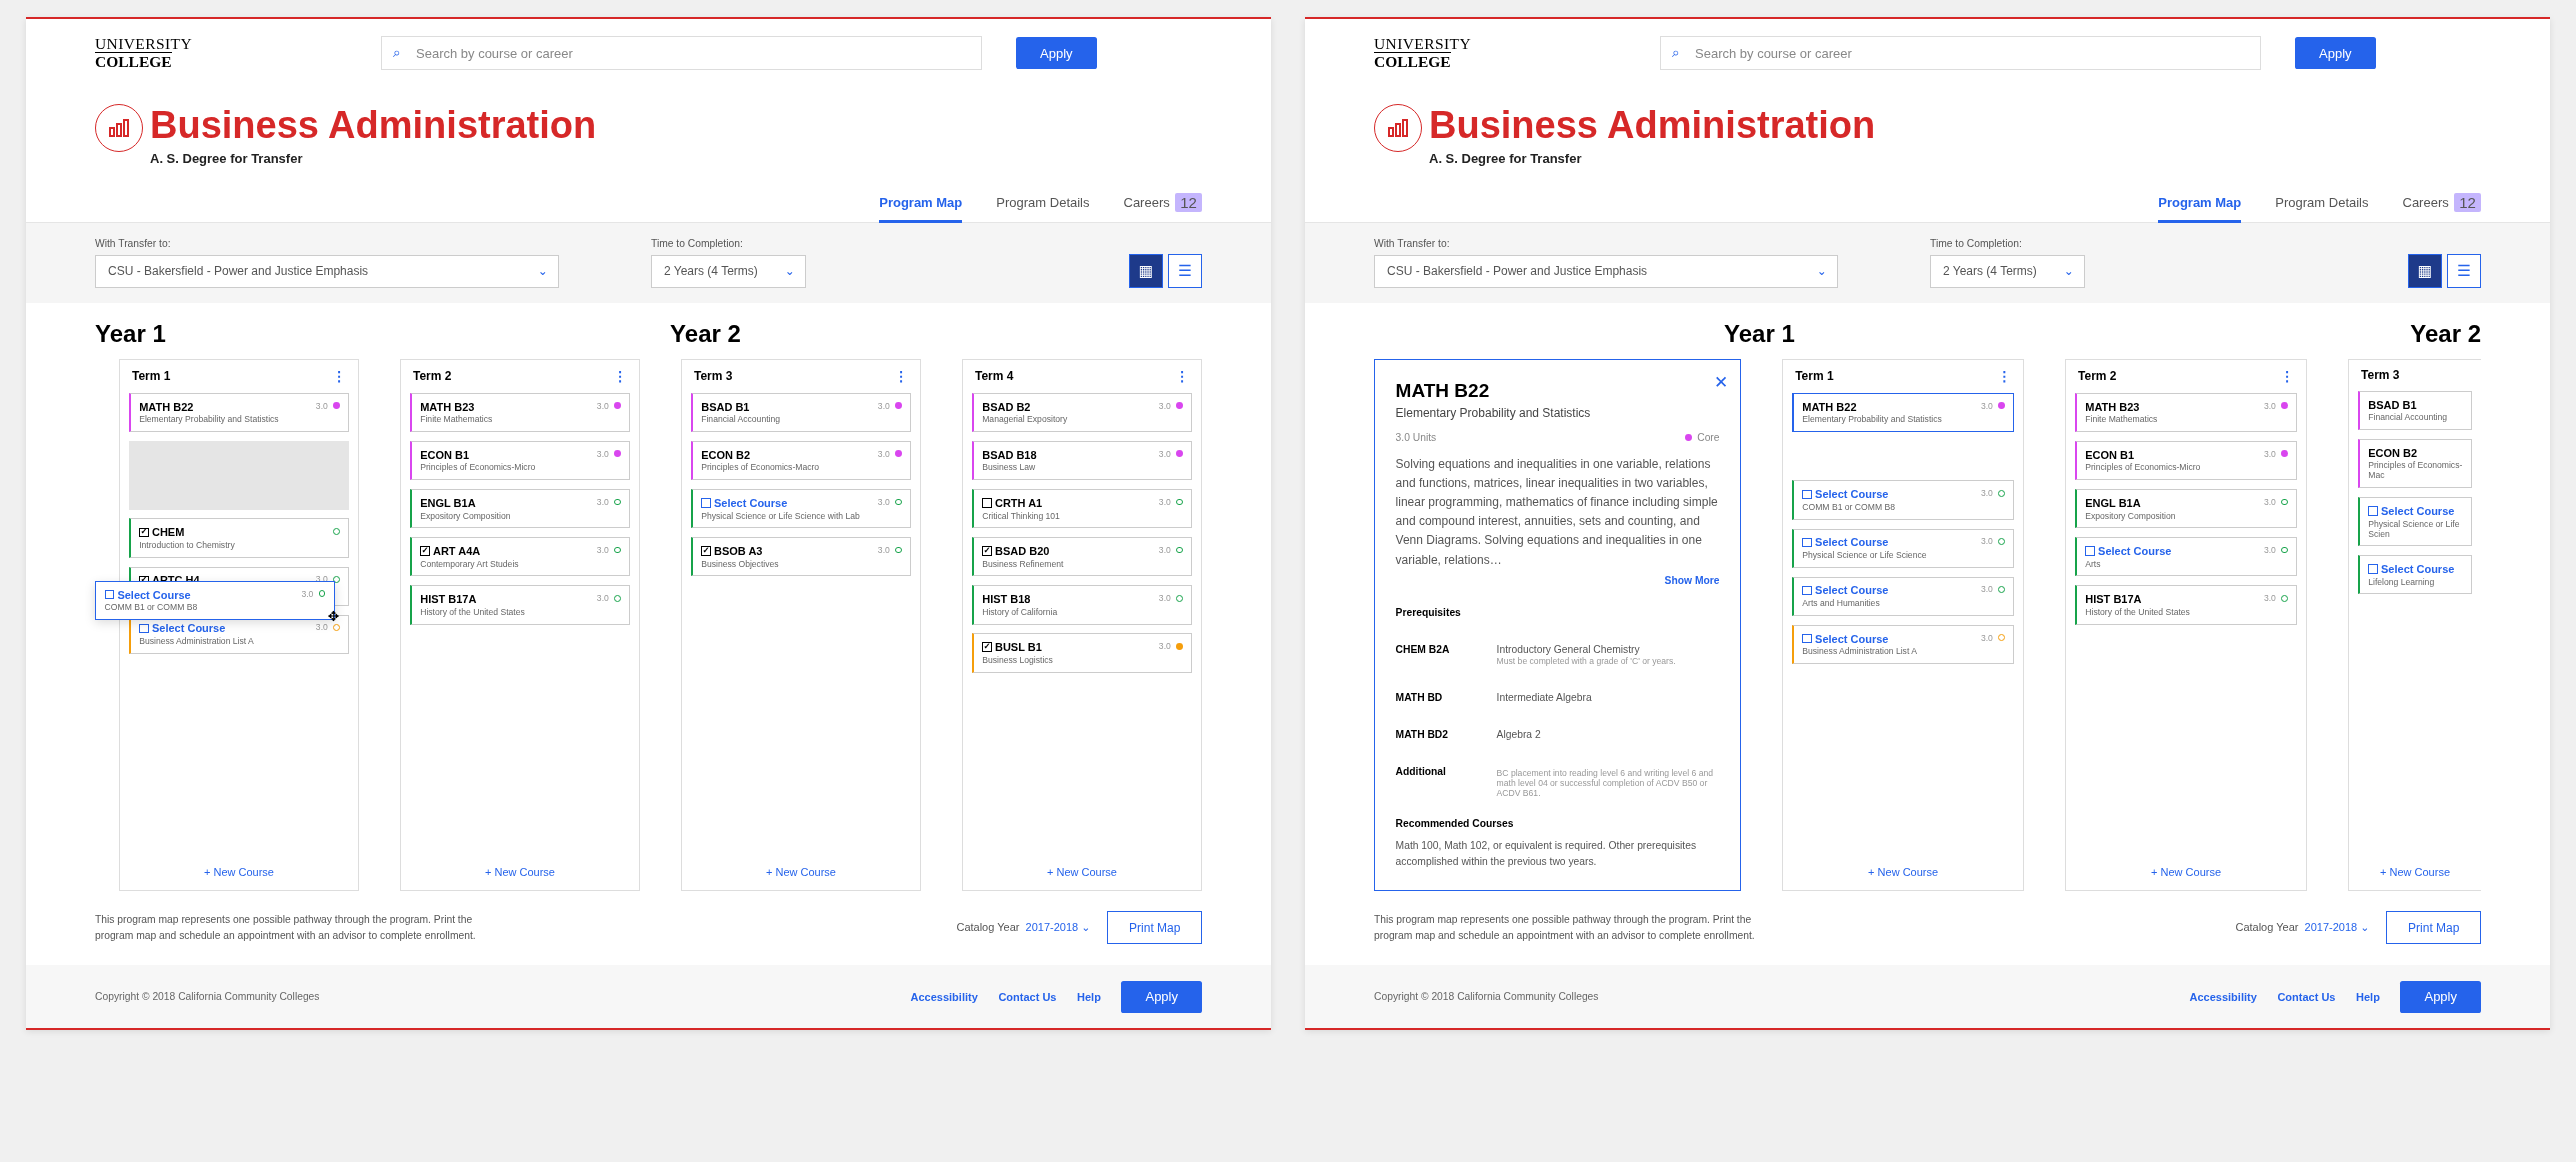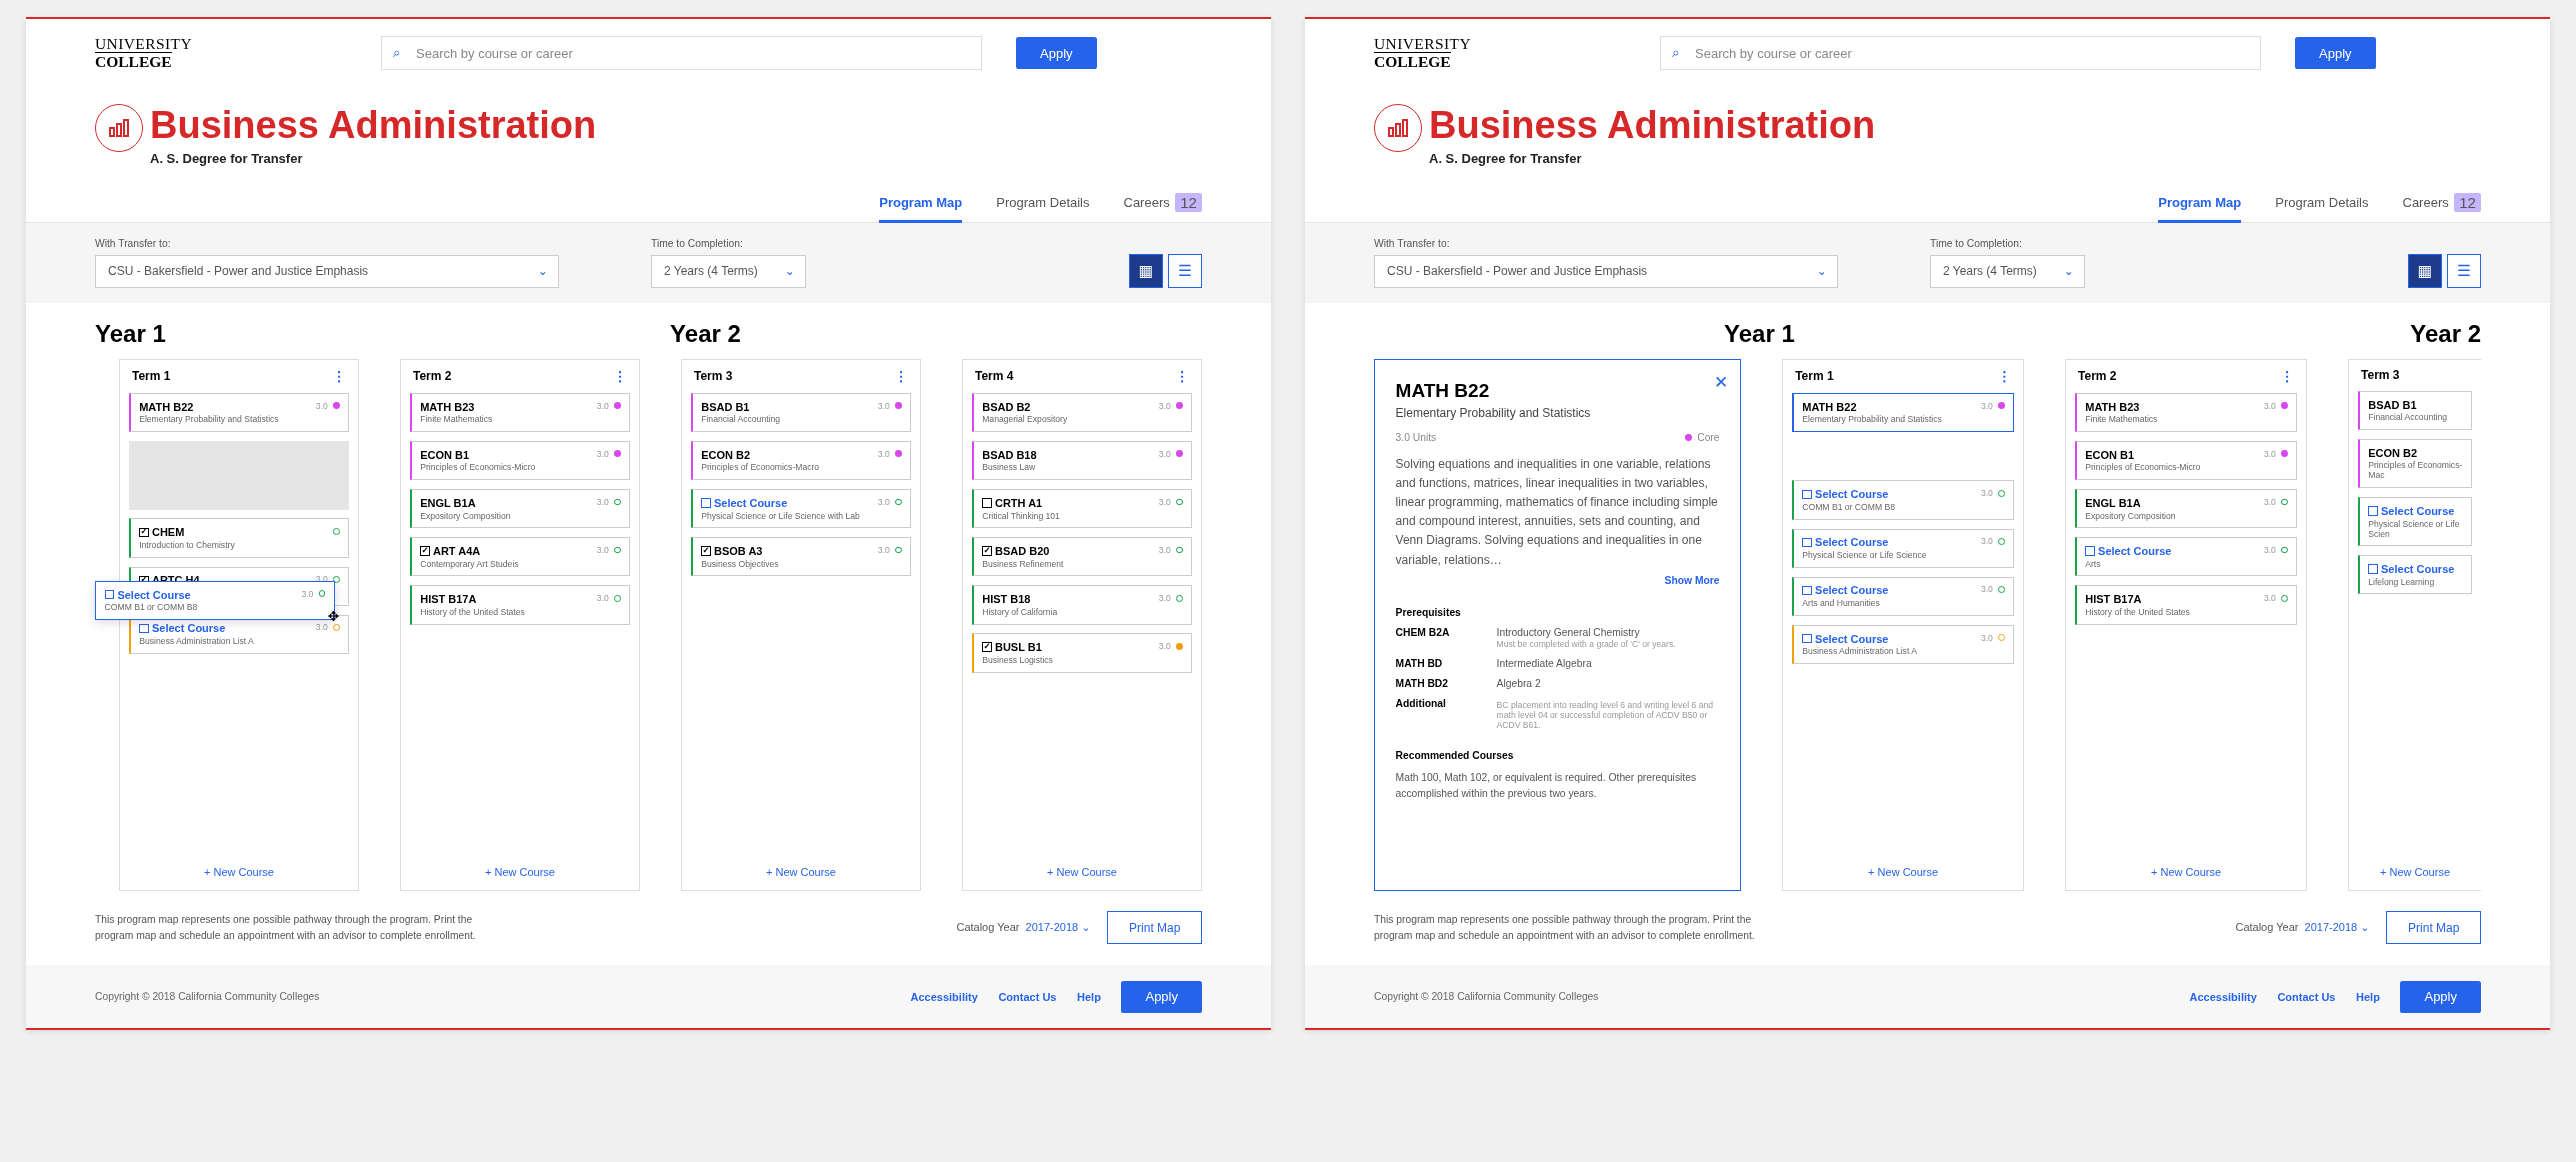--- a/index.html
+++ b/index.html
@@ -73,21 +73,21 @@
 
 .detail-panel { border: 1.7px solid #2563eb; background: #fff; padding: 20.6px; position: relative; flex: 1.4; }
 .detail-close { position: absolute; top: 12px; right: 12px; color: #2563eb; font-size: 17px; cursor: pointer; }
 .detail-code { font-size: 19px; font-weight: 700; }
 .detail-name { font-size: 12px; color: #444; margin-top: 3.4px; }
 .detail-units-row { display: flex; justify-content: space-between; align-items: center; margin-top: 12px; font-size: 10.3px; color: #888; }
 .detail-core { display: flex; align-items: center; gap: 5.2px; }
 .detail-desc { font-size: 12px; color: #555; line-height: 1.6; margin-top: 12px; }
 .show-more { color: #2563eb; font-size: 10.3px; font-weight: 600; text-align: right; margin-top: 5.2px; cursor: pointer; }
 .detail-section-title { font-size: 10.3px; font-weight: 700; margin-top: 20.6px; }
-.prereq-row { display: flex; gap: 24px; margin-top: 9px; font-size: 10.3px; }
+.prereq-row { display: flex; gap: 24px; margin-top: 26px; font-size: 10.3px; }
 .prereq-code { font-weight: 700; width: 77px; }
 .prereq-name { color: #555; flex: 1; }
 .prereq-sub { font-size: 8.6px; color: #999; margin-top: 1.7px; }
 .detail-rec { font-size: 10.3px; color: #555; line-height: 1.5; margin-top: 8.6px; }
 .terms-wrap.v2 .term-col { flex: 1; }
 .terms-wrap.v2 .detail-panel { flex: 1.35; }
 .drag-cursor { position: absolute; font-size: 13.7px; color: #000; }
 .year-labels-v2 { display: flex; padding: 17px 69px 0; gap: 17px; }
 .year-spacer { flex: 1.35; }
 .year-block-2 { flex: 2; }

